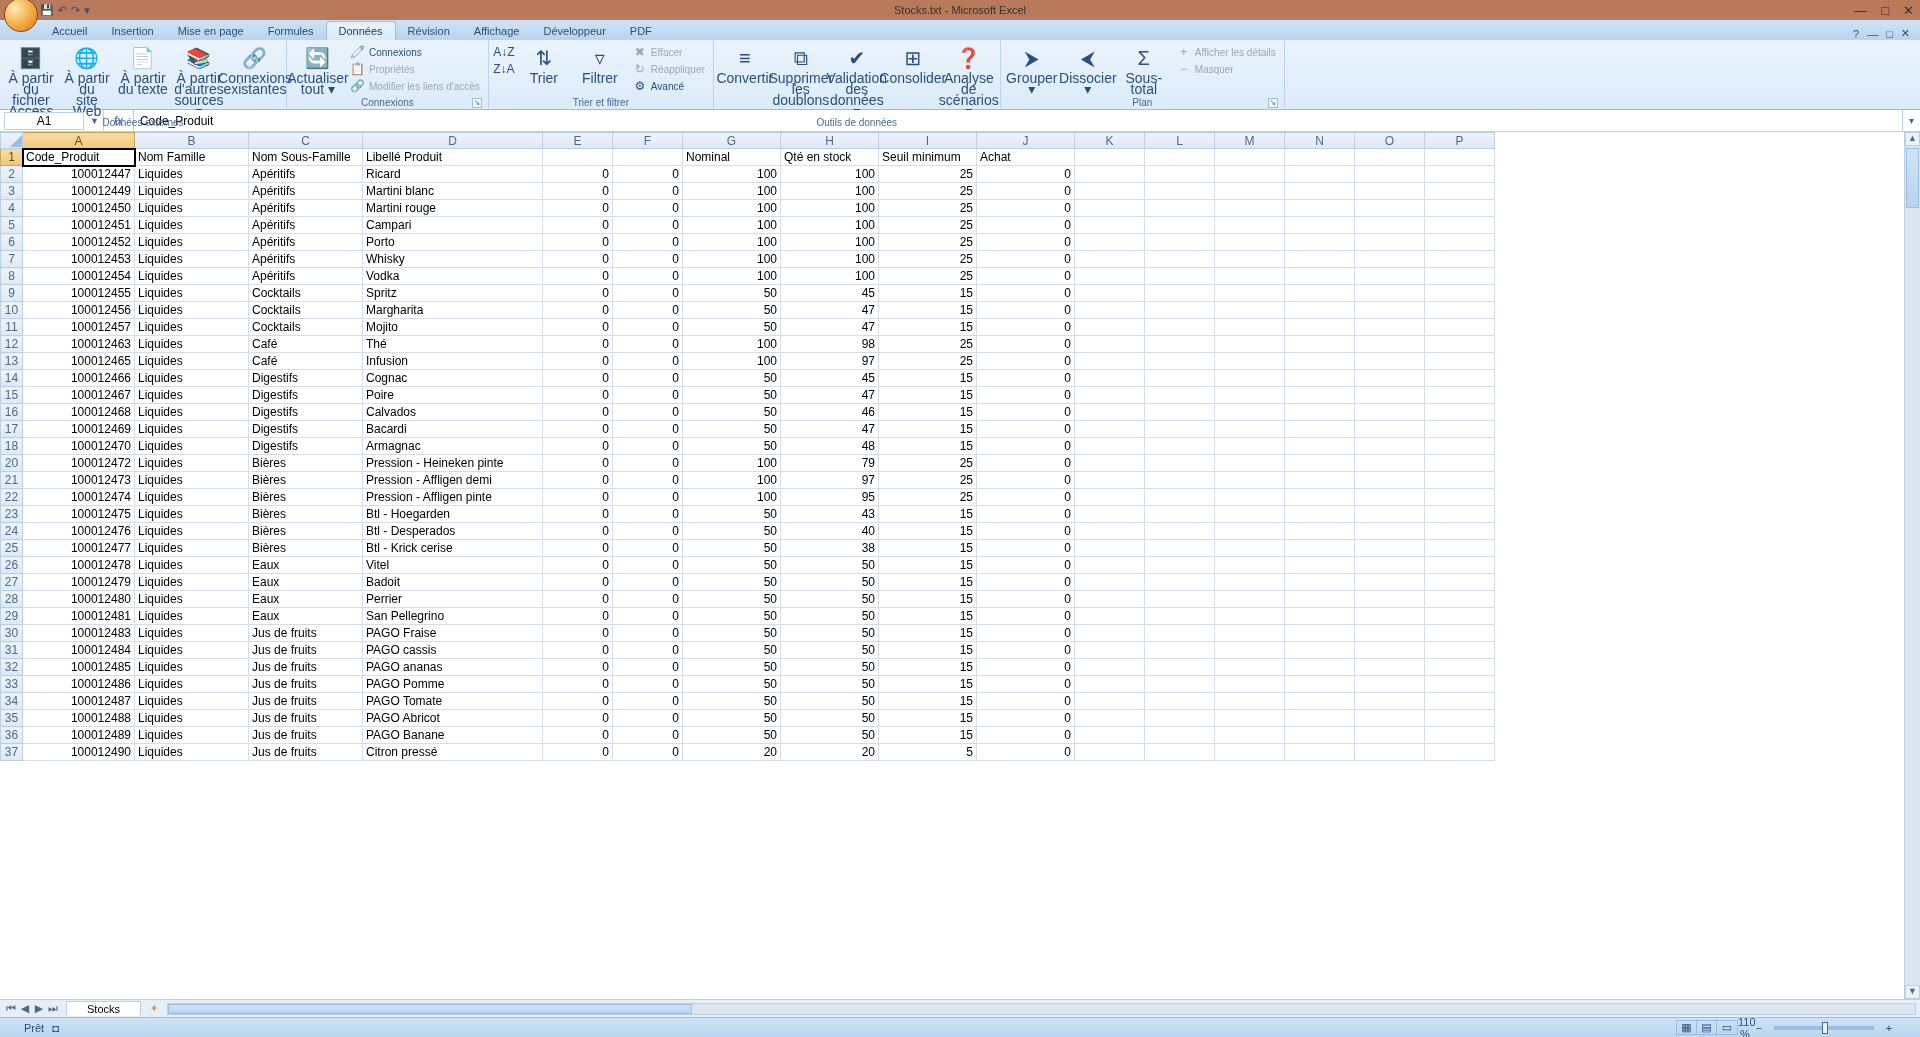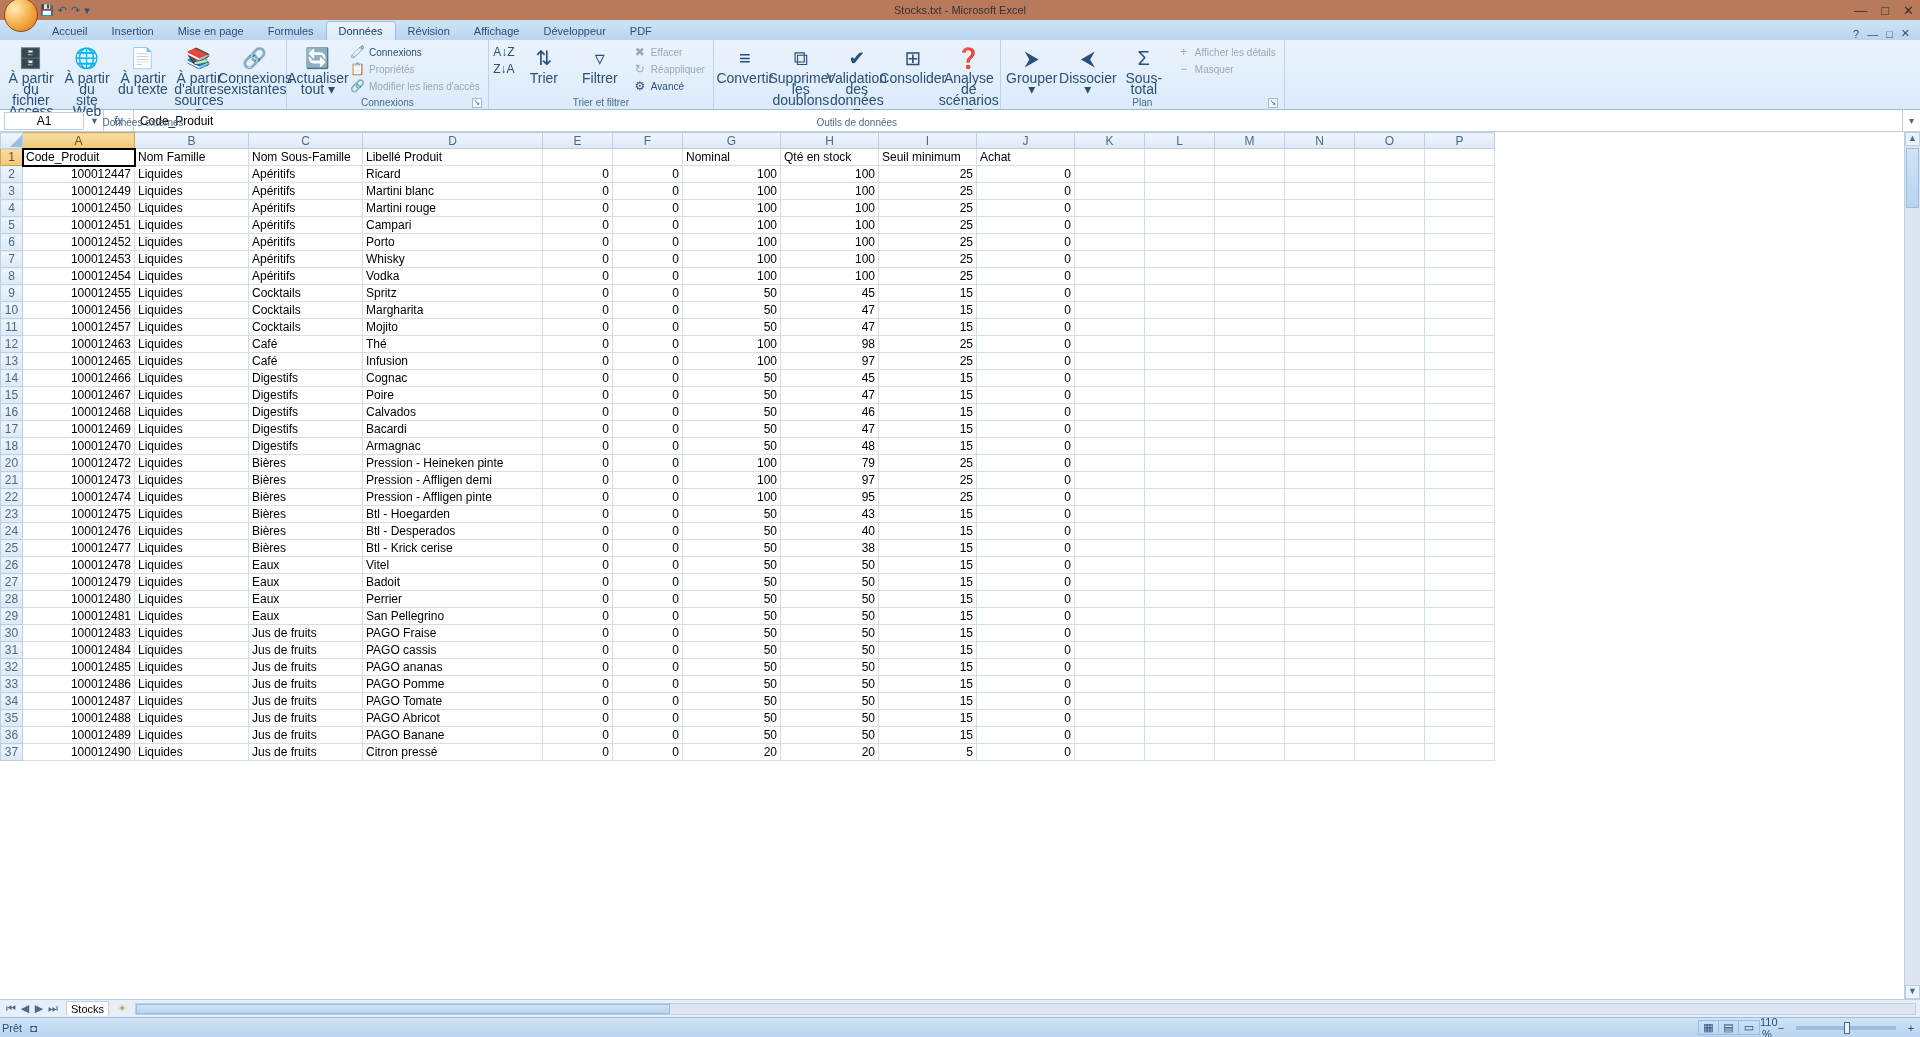--- a/index.html
+++ b/index.html
@@ -54,28 +54,28 @@
   td.cell { border: 1px solid #d4deea; padding: 0 3px; height: 17px; white-space: nowrap; overflow: hidden; }
   td.cell.num { text-align: right; }
   td.cell.selected { outline: 2px solid #000; outline-offset: -1px; }
   .corner { background: linear-gradient(#eef4fb,#dde9f6); border: 1px solid #bcd0e4; }
   .corner::after { content: ""; display: block; width: 0; height: 0; border: 6px solid transparent; border-bottom-color: #9abde0; border-right-color: #9abde0; margin-left: auto; }
 
   
   .sheettabs { height: 18px; background: #e6eef8; display: flex; align-items: center; font-size: 11px; border-top: 1px solid #bcd0e4; }
   .navbtns { display: flex; gap: 0; padding: 0 4px; }
   .navbtns span { width: 14px; text-align: center; color: #4a6a8a; cursor: default; }
-  .stab { background: #fff; border: 1px solid #bcd0e4; border-bottom: none; padding: 1px 4px; border-radius: 0 0 3px 3px; margin-left: 2px; }
+  .stab { background: #fff; border: 1px solid #bcd0e4; border-bottom: none; padding: 1px 20px; border-radius: 0 0 3px 3px; margin-left: 2px; }
   .stab-add { width: 18px; text-align: center; color: #c9a85a; margin-left: 4px; }
   .hsb-track { flex: 1; display: flex; align-items: center; padding: 0 4px; }
   .hsb { height: 12px; flex: 1; background: #dde6f0; border: 1px solid #bcd0e4; position: relative; }
   .hsb .thumb { position: absolute; left: 0; width: 30%; top: 0; bottom: 0; background: linear-gradient(#cfe3f6,#b9d4ef); border: 1px solid #9abde0; }
 
   
-  .statusbar { height: 20px; background: linear-gradient(#cfe3f6,#b9d4ef); border-top: 1px solid #9abde0; display: flex; align-items: center; font-size: 11px; padding: 0 2px; color: #2a4f7a; }
+  .statusbar { height: 20px; background: linear-gradient(#cfe3f6,#b9d4ef); border-top: 1px solid #9abde0; display: flex; align-items: center; font-size: 11px; padding: 0 24px; color: #2a4f7a; }
   .statusbar .spacer { flex: 1; }
   .viewbtns { display: flex; border: 1px solid #9abde0; }
   .viewbtns span { width: 20px; text-align: center; border-right: 1px solid #9abde0; font-size: 11px; }
   .viewbtns span:last-child { border-right: none; }
   .zoom-slider { width: 100px; height: 4px; background: #9abde0; margin: 0 8px; position: relative; }
   .zoom-slider .thumb { position: absolute; left: 48%; top: -4px; width: 6px; height: 12px; background: #eaf3fc; border: 1px solid #4a6a8a; }
   .zoom-btn { width: 14px; text-align: center; }
 
   
   .vsb { position: absolute; right: 0; top: 0; bottom: 0; width: 16px; background: #dde6f0; border-left: 1px solid #bcd0e4; }

